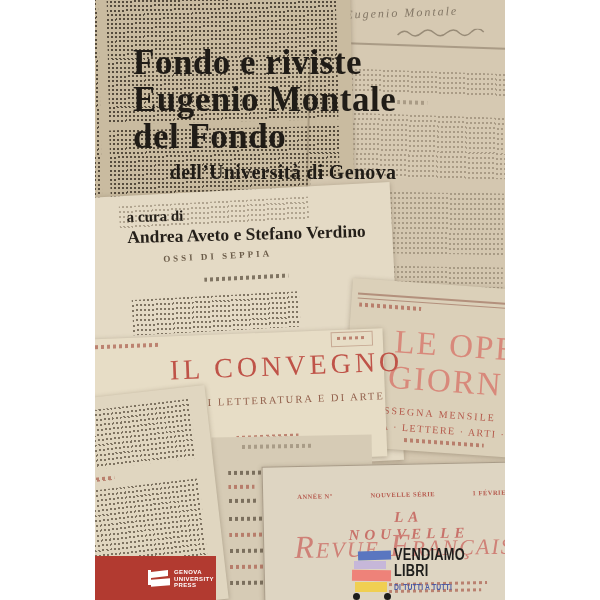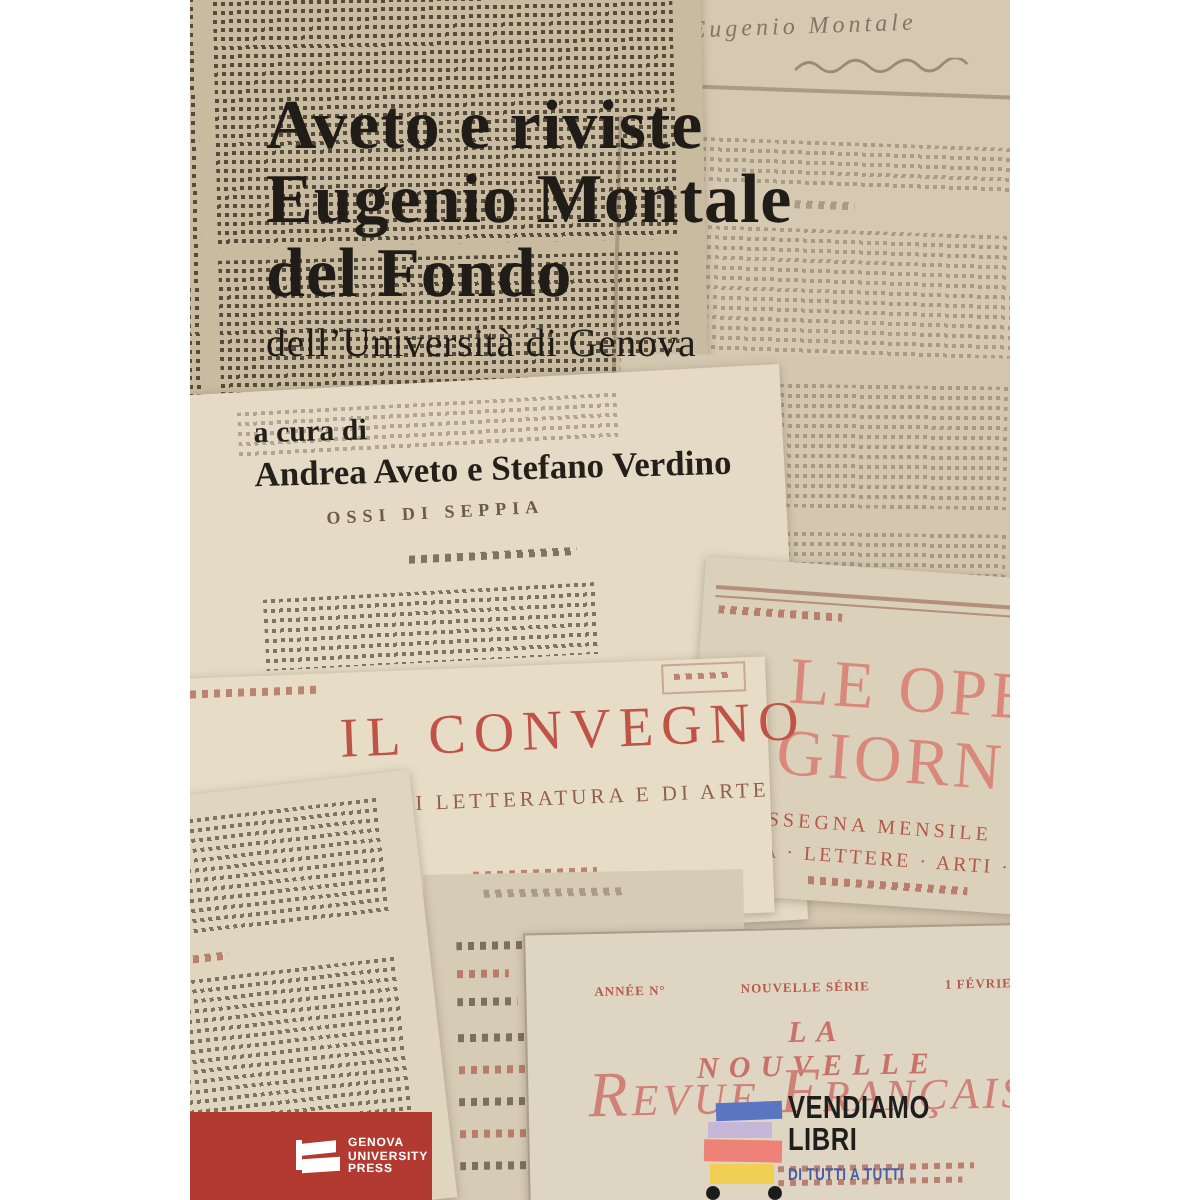--- a/index.html
+++ b/index.html
@@ -18,21 +18,21 @@
      -webkit-mask-image:repeating-linear-gradient(to bottom,#000 0 2px, transparent 2px 4.4px);
      mask-image:repeating-linear-gradient(to bottom,#000 0 2px, transparent 2px 4.4px);}
   .m{--ink:rgba(80,68,52,.68);}
   .f{--ink:rgba(120,105,85,.48);}
   .dashline{position:absolute;
         background-image:repeating-linear-gradient(90deg, var(--ink,rgba(100,86,66,.6)) 0 3px, transparent 3px 6px);}
   .rink{--ink:rgba(168,88,72,.68);}
   
   #title-block{position:absolute;left:38px;top:44px;z-index:20;color:#201c17;}
   #title-block .big{font-size:35px;line-height:37px;font-weight:bold;letter-spacing:.5px;white-space:nowrap;}
-  #title-block .sub{font-size:20px;font-weight:normal;margin-top:6px;letter-spacing:.3px;}
+  #title-block .sub{font-size:20px;font-weight:bold;margin-top:6px;letter-spacing:.3px;text-align:right;}
   #cura-block{position:absolute;left:32px;top:206px;z-index:20;color:#241f19;transform:rotate(-1.5deg);}
   #cura-block .l1{font-size:15px;font-weight:bold;}
   #cura-block .l2{font-size:17.5px;font-weight:bold;margin-top:1px;white-space:nowrap;}
   
   .redtitle{position:absolute;font-family:"Liberation Serif",serif;white-space:nowrap;}
   
   #gup{position:absolute;left:0;top:556px;width:121px;height:44px;background:#b23a30;z-index:30;}
   #gup .txt{position:absolute;left:79px;top:13px;color:#ffffff;font-family:"Liberation Sans",sans-serif;
             font-size:6px;line-height:6.5px;font-weight:bold;letter-spacing:.4px;}
   #gup .icon{position:absolute;left:53px;top:12px;width:23px;height:20px;}
@@ -139,21 +139,21 @@
       </div>
       <div style="position:absolute;left:78px;top:44px;width:134px;text-align:center;font-style:italic;
                   font-size:15px;letter-spacing:5px;color:#c8726a;font-weight:bold;">LA NOUVELLE</div>
       <div style="position:absolute;left:30px;top:62px;font-style:italic;font-variant:small-caps;
                   font-size:32px;letter-spacing:2px;color:#cf8177;white-space:nowrap;">Revue Française</div>
       <div class="dashline rink" style="left:118px;top:118px;width:104px;height:3px;"></div>
       <div class="dashline rink" style="left:124px;top:125px;width:92px;height:3px;"></div>
     </div>
 
     <div id="title-block">
-      <div class="big">Aveto e riviste</div>
+      <div class="big">Fondo e riviste</div>
       <div class="big">Eugenio Montale</div>
       <div class="big">del Fondo</div>
       <div class="sub">dell’Università di Genova</div>
     </div>
     <div id="cura-block">
       <div class="l1">a cura di</div>
       <div class="l2">Andrea Aveto e Stefano Verdino</div>
     </div>
 
     <div id="gup">

